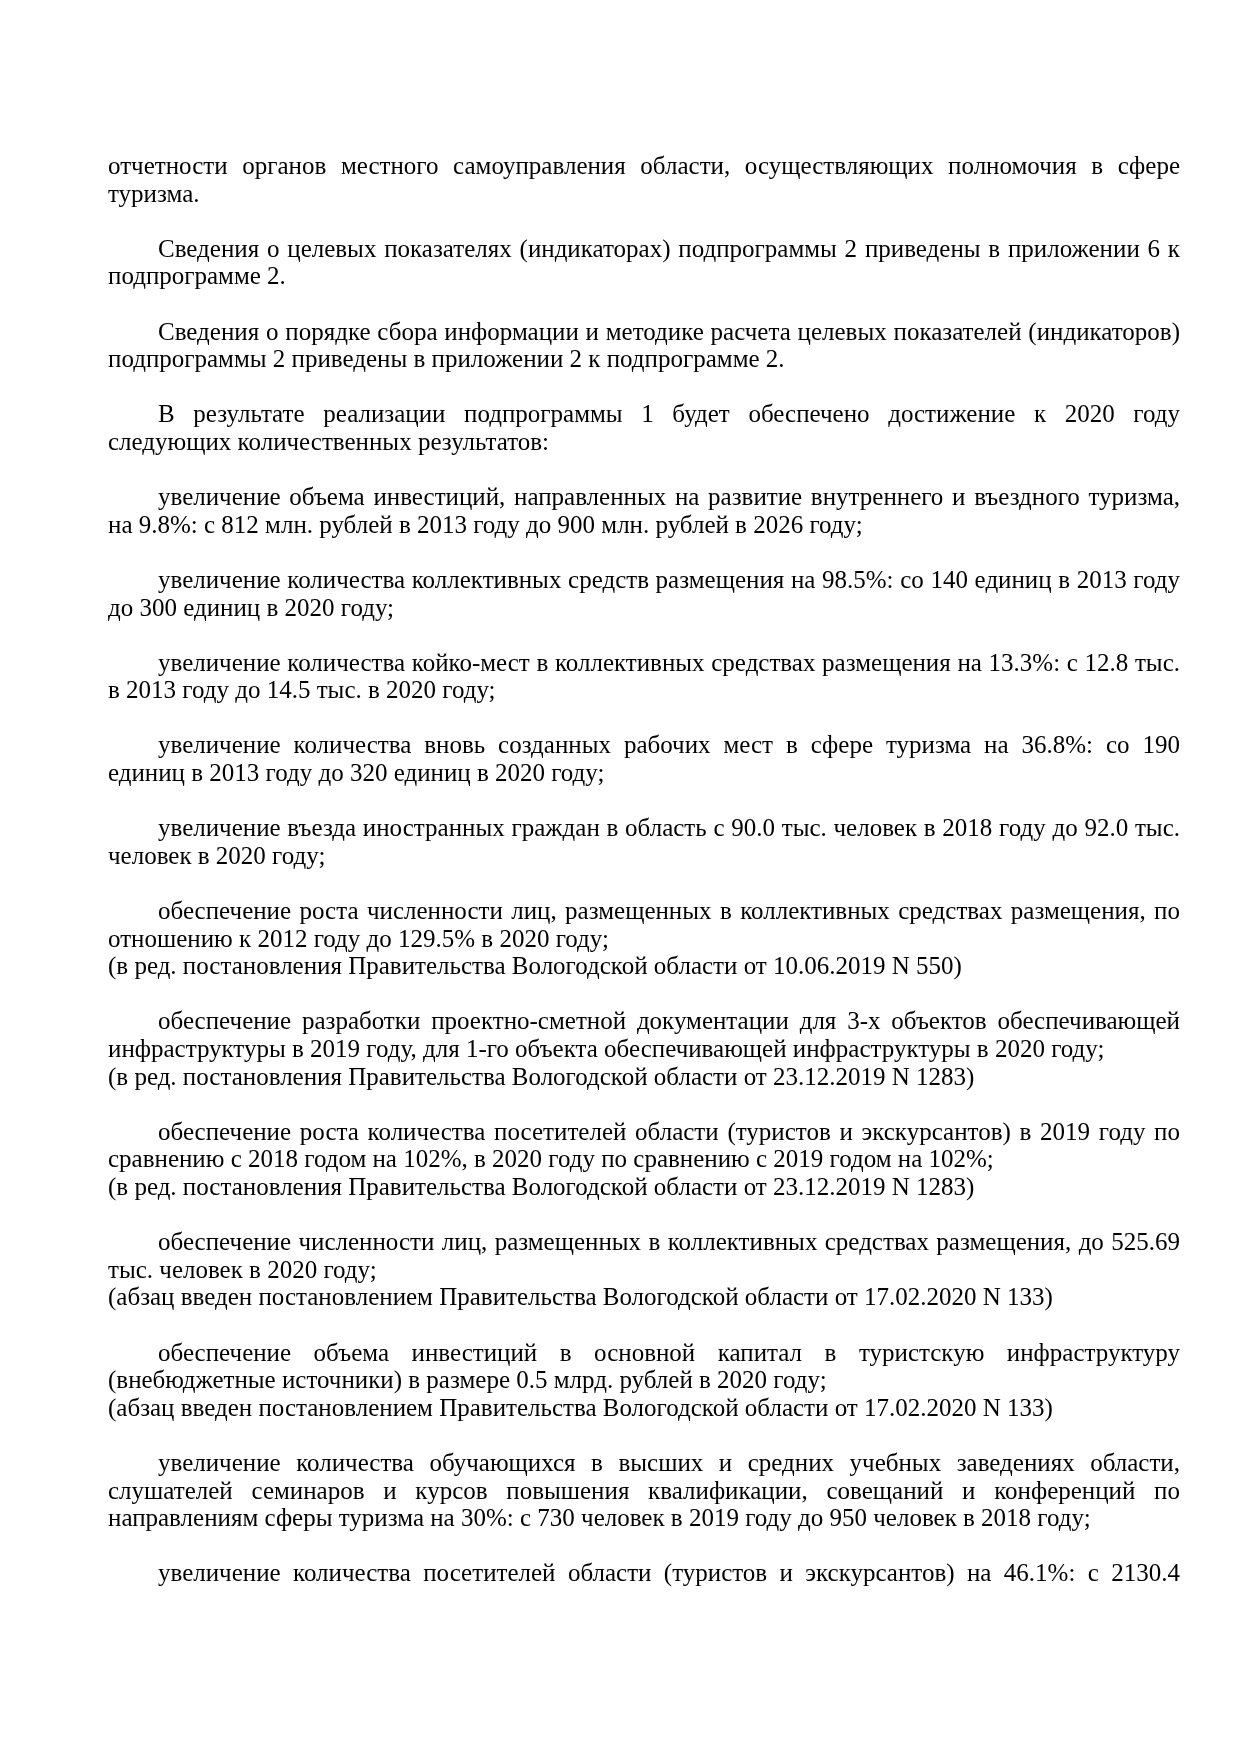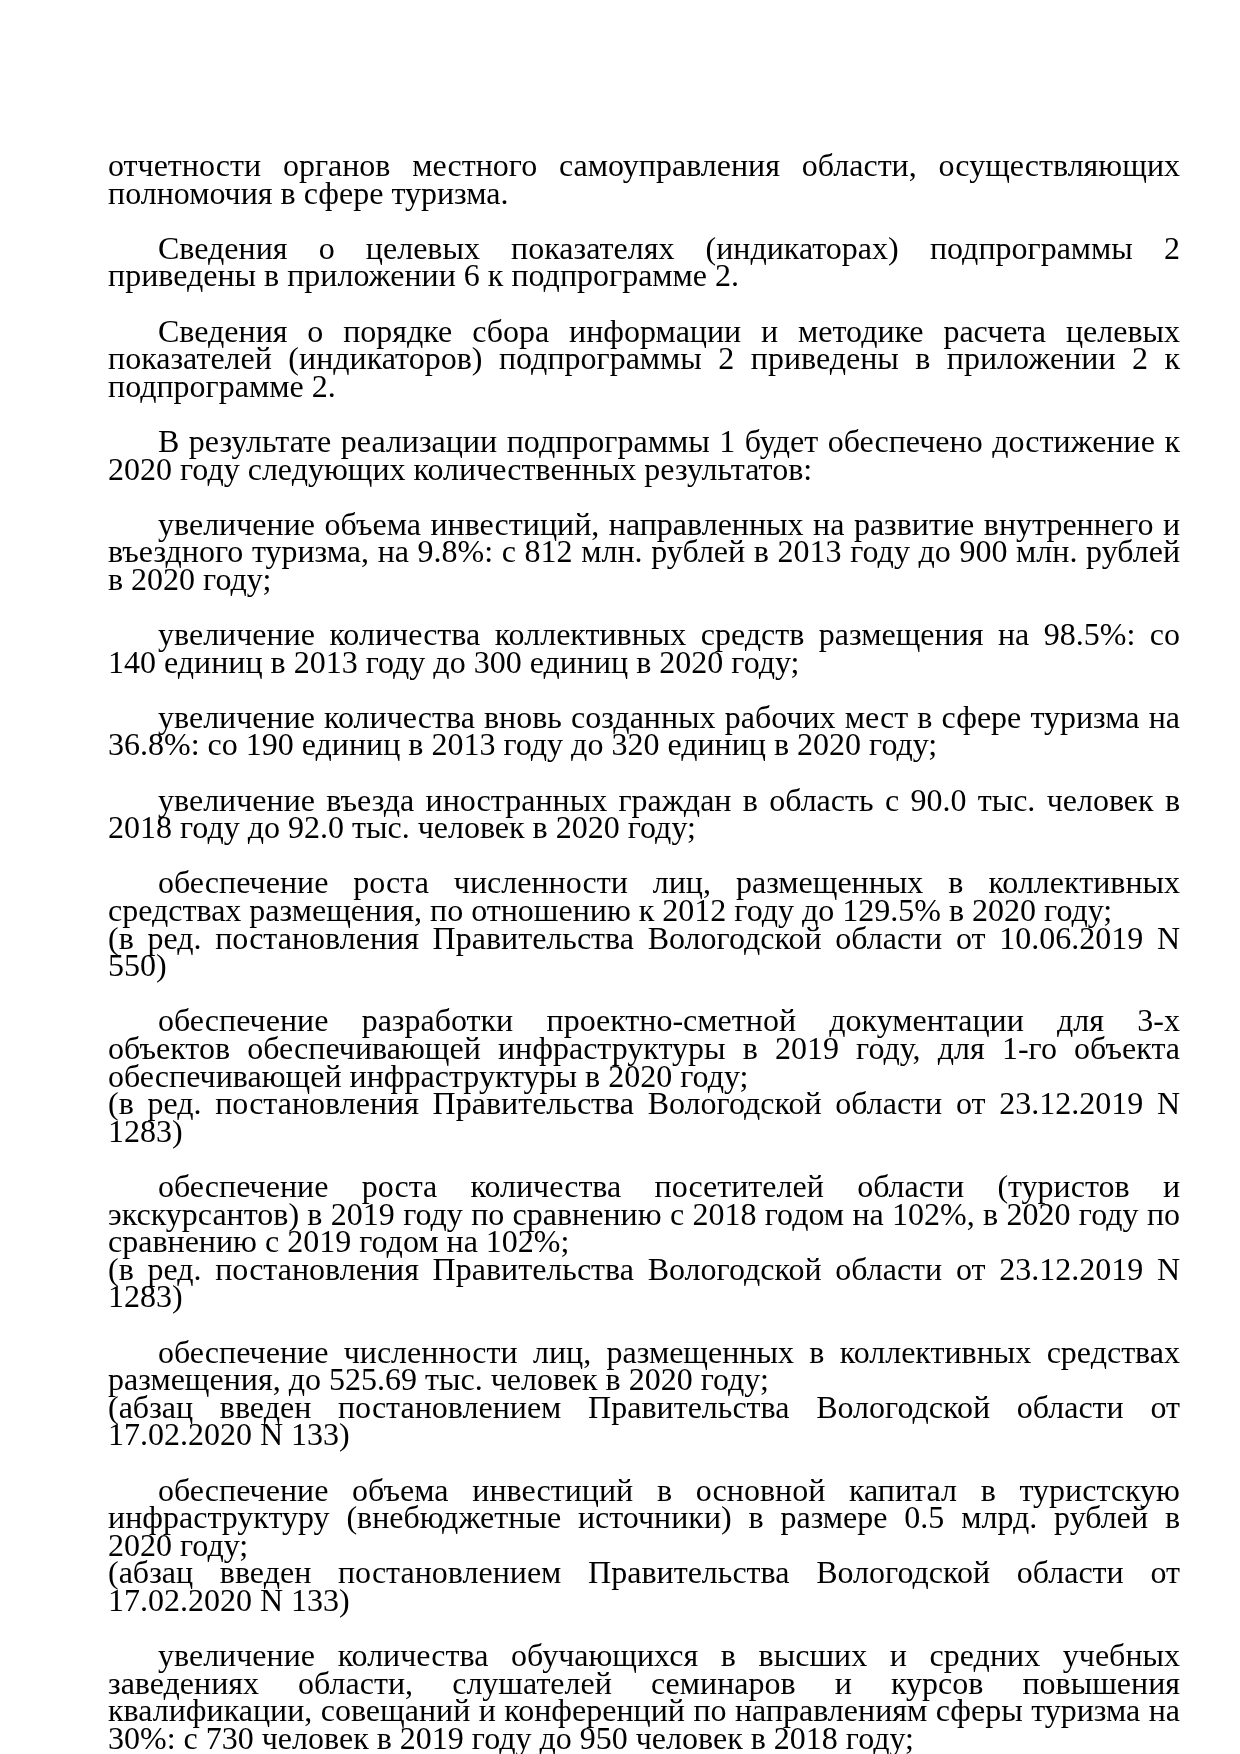--- a/index.html
+++ b/index.html
@@ -17,43 +17,44 @@
     padding: 152px 60px 0 108px;
     overflow: hidden;
     font-family: "Liberation Serif", "DejaVu Serif", serif;
   }
   .text-column {
     width: 100%;
   }
   .para {
     margin: 27.6px 0 0 0;
     padding: 0;
-    font-size: 32px;
+    font-size: 25px;
     line-height: 27.6px;
     text-align: justify;
     text-indent: 50px;
     word-spacing: normal;
     hyphens: none;
     color: #000000;
   }
   .para.no-indent { text-indent: 0; }
   .para.no-gap { margin-top: 0; }
   .para.fill { text-align-last: justify; }
 </style>
 </head>
 <body>
 
 <div class="page">
   <div class="text-column">
       <p class="para no-indent no-gap">отчетности органов местного самоуправления области, осуществляющих полномочия в сфере туризма.</p>
       <p class="para">Сведения о целевых показателях (индикаторах) подпрограммы 2 приведены в приложении 6 к подпрограмме 2.</p>
       <p class="para">Сведения о порядке сбора информации и методике расчета целевых показателей (индикаторов) подпрограммы 2 приведены в приложении 2 к подпрограмме 2.</p>
       <p class="para">В результате реализации подпрограммы 1 будет обеспечено достижение к 2020 году следующих количественных результатов:</p>
-      <p class="para">увеличение объема инвестиций, направленных на развитие внутреннего и въездного туризма, на 9.8%: с 812 млн. рублей в 2013 году до 900 млн. рублей в 2020 году;</p>
+      <p class="para">увеличение объема инвестиций, направленных на развитие внутреннего и въездного туризма, на 9.8%: с 812 млн. рублей в 2013 году до 900 млн. рублей в 2026 году;</p>
       <p class="para">увеличение количества коллективных средств размещения на 98.5%: со 140 единиц в 2013 году до 300 единиц в 2020 году;</p>
+      <p class="para">увеличение количества койко-мест в коллективных средствах размещения на 13.3%: с 12.8 тыс. в 2013 году до 14.5 тыс. в 2020 году;</p>
       <p class="para">увеличение количества вновь созданных рабочих мест в сфере туризма на 36.8%: со 190 единиц в 2013 году до 320 единиц в 2020 году;</p>
       <p class="para">увеличение въезда иностранных граждан в область с 90.0 тыс. человек в 2018 году до 92.0 тыс. человек в 2020 году;</p>
       <p class="para">обеспечение роста численности лиц, размещенных в коллективных средствах размещения, по отношению к 2012 году до 129.5% в 2020 году;</p>
       <p class="para no-indent no-gap">(в ред. постановления Правительства Вологодской области от 10.06.2019 N 550)</p>
       <p class="para">обеспечение разработки проектно-сметной документации для 3-х объектов обеспечивающей инфраструктуры в 2019 году, для 1-го объекта обеспечивающей инфраструктуры в 2020 году;</p>
       <p class="para no-indent no-gap">(в ред. постановления Правительства Вологодской области от 23.12.2019 N 1283)</p>
       <p class="para">обеспечение роста количества посетителей области (туристов и экскурсантов) в 2019 году по сравнению с 2018 годом на 102%, в 2020 году по сравнению с 2019 годом на 102%;</p>
       <p class="para no-indent no-gap">(в ред. постановления Правительства Вологодской области от 23.12.2019 N 1283)</p>
       <p class="para">обеспечение численности лиц, размещенных в коллективных средствах размещения, до 525.69 тыс. человек в 2020 году;</p>
       <p class="para no-indent no-gap">(абзац введен постановлением Правительства Вологодской области от 17.02.2020 N 133)</p>

